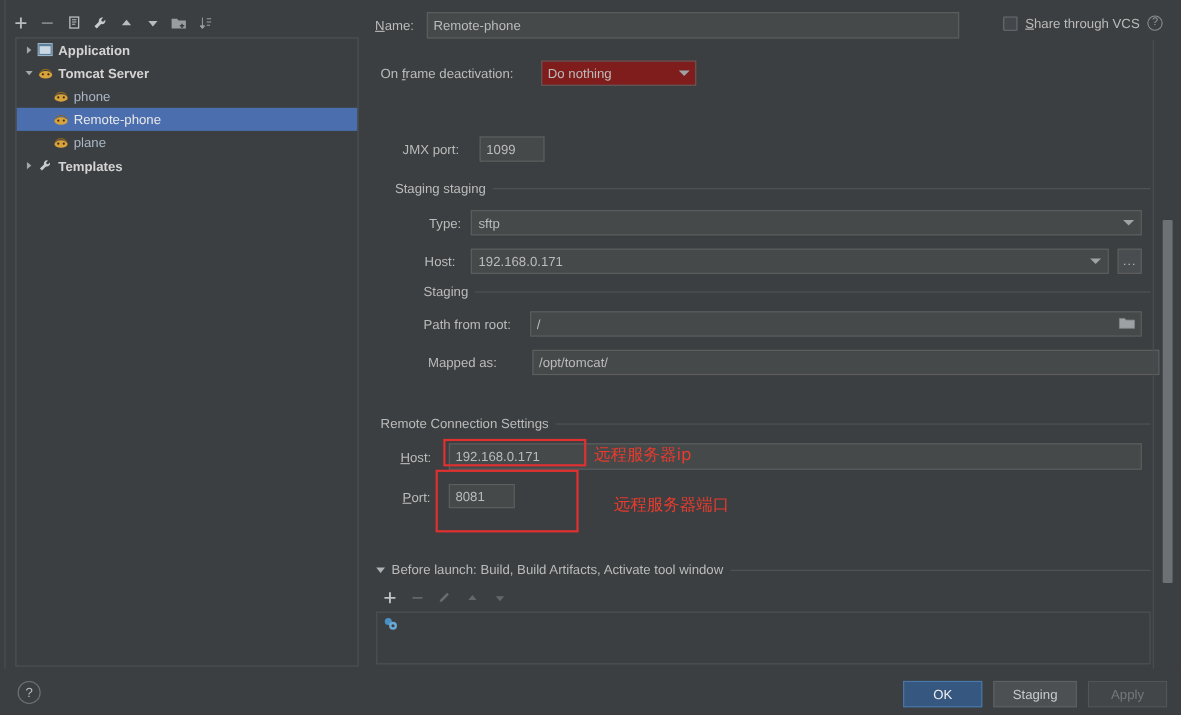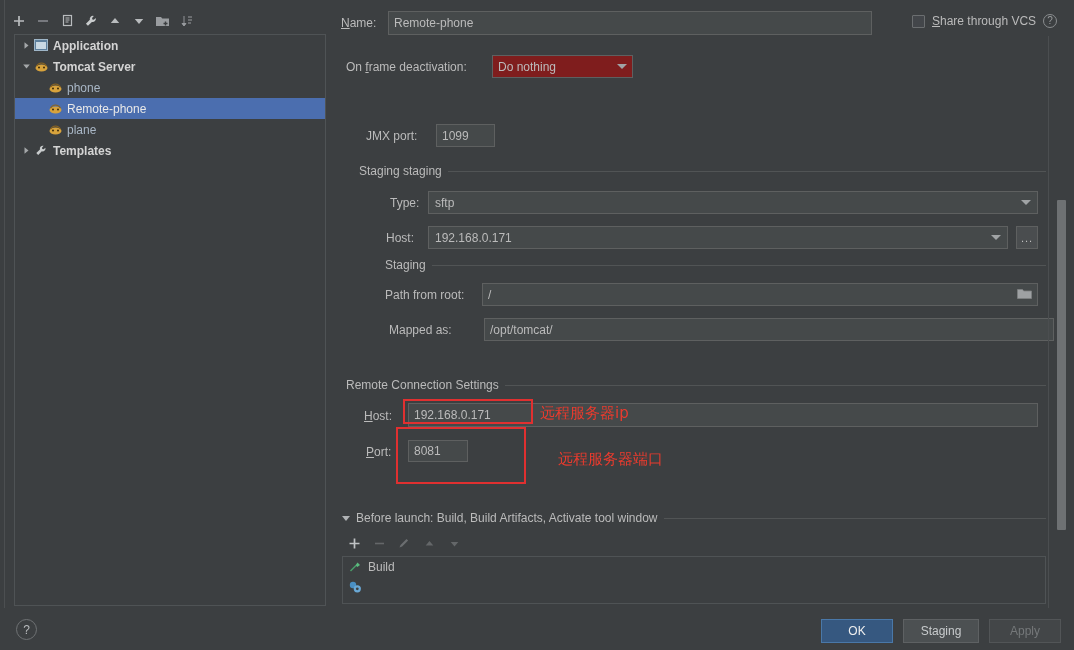--- a/index.html
+++ b/index.html
@@ -497,29 +497,20 @@
         <svg width="13" height="13" viewBox="0 0 13 13">
             <path d="M6.5 9.5L2.7 5h7.6z" fill="#646769"></path>
           </svg>
       </div>
     </div>
 
     <div id="bl-list">
       <div class="bl-row">
         <span class="ic">
           <svg width="14" height="14" viewBox="0 0 14 14">
-            <path d="M3 11.5L8.5 6l-1-1-5.5 5.5z" fill="#49a06a"></path>
-            <path d="M7.5 5.2l2-2.6 2.5 2.5-2.6 2z" fill="#5bbb7e"></path>
-          </svg>
-        </span>
-        <span>Build</span>
-      </div>
-      <div class="bl-row">
-        <span class="ic">
-          <svg width="14" height="14" viewBox="0 0 14 14">
             <circle cx="5" cy="5" r="3.2" fill="#4a90c4"></circle>
             <circle cx="9.3" cy="8.8" r="3.6" fill="#6aa9d6"></circle>
             <circle cx="9.3" cy="8.8" r="1.4" fill="#3c3f41"></circle>
           </svg>
         </span>
       </div>
     </div>
 
   </div>
 

